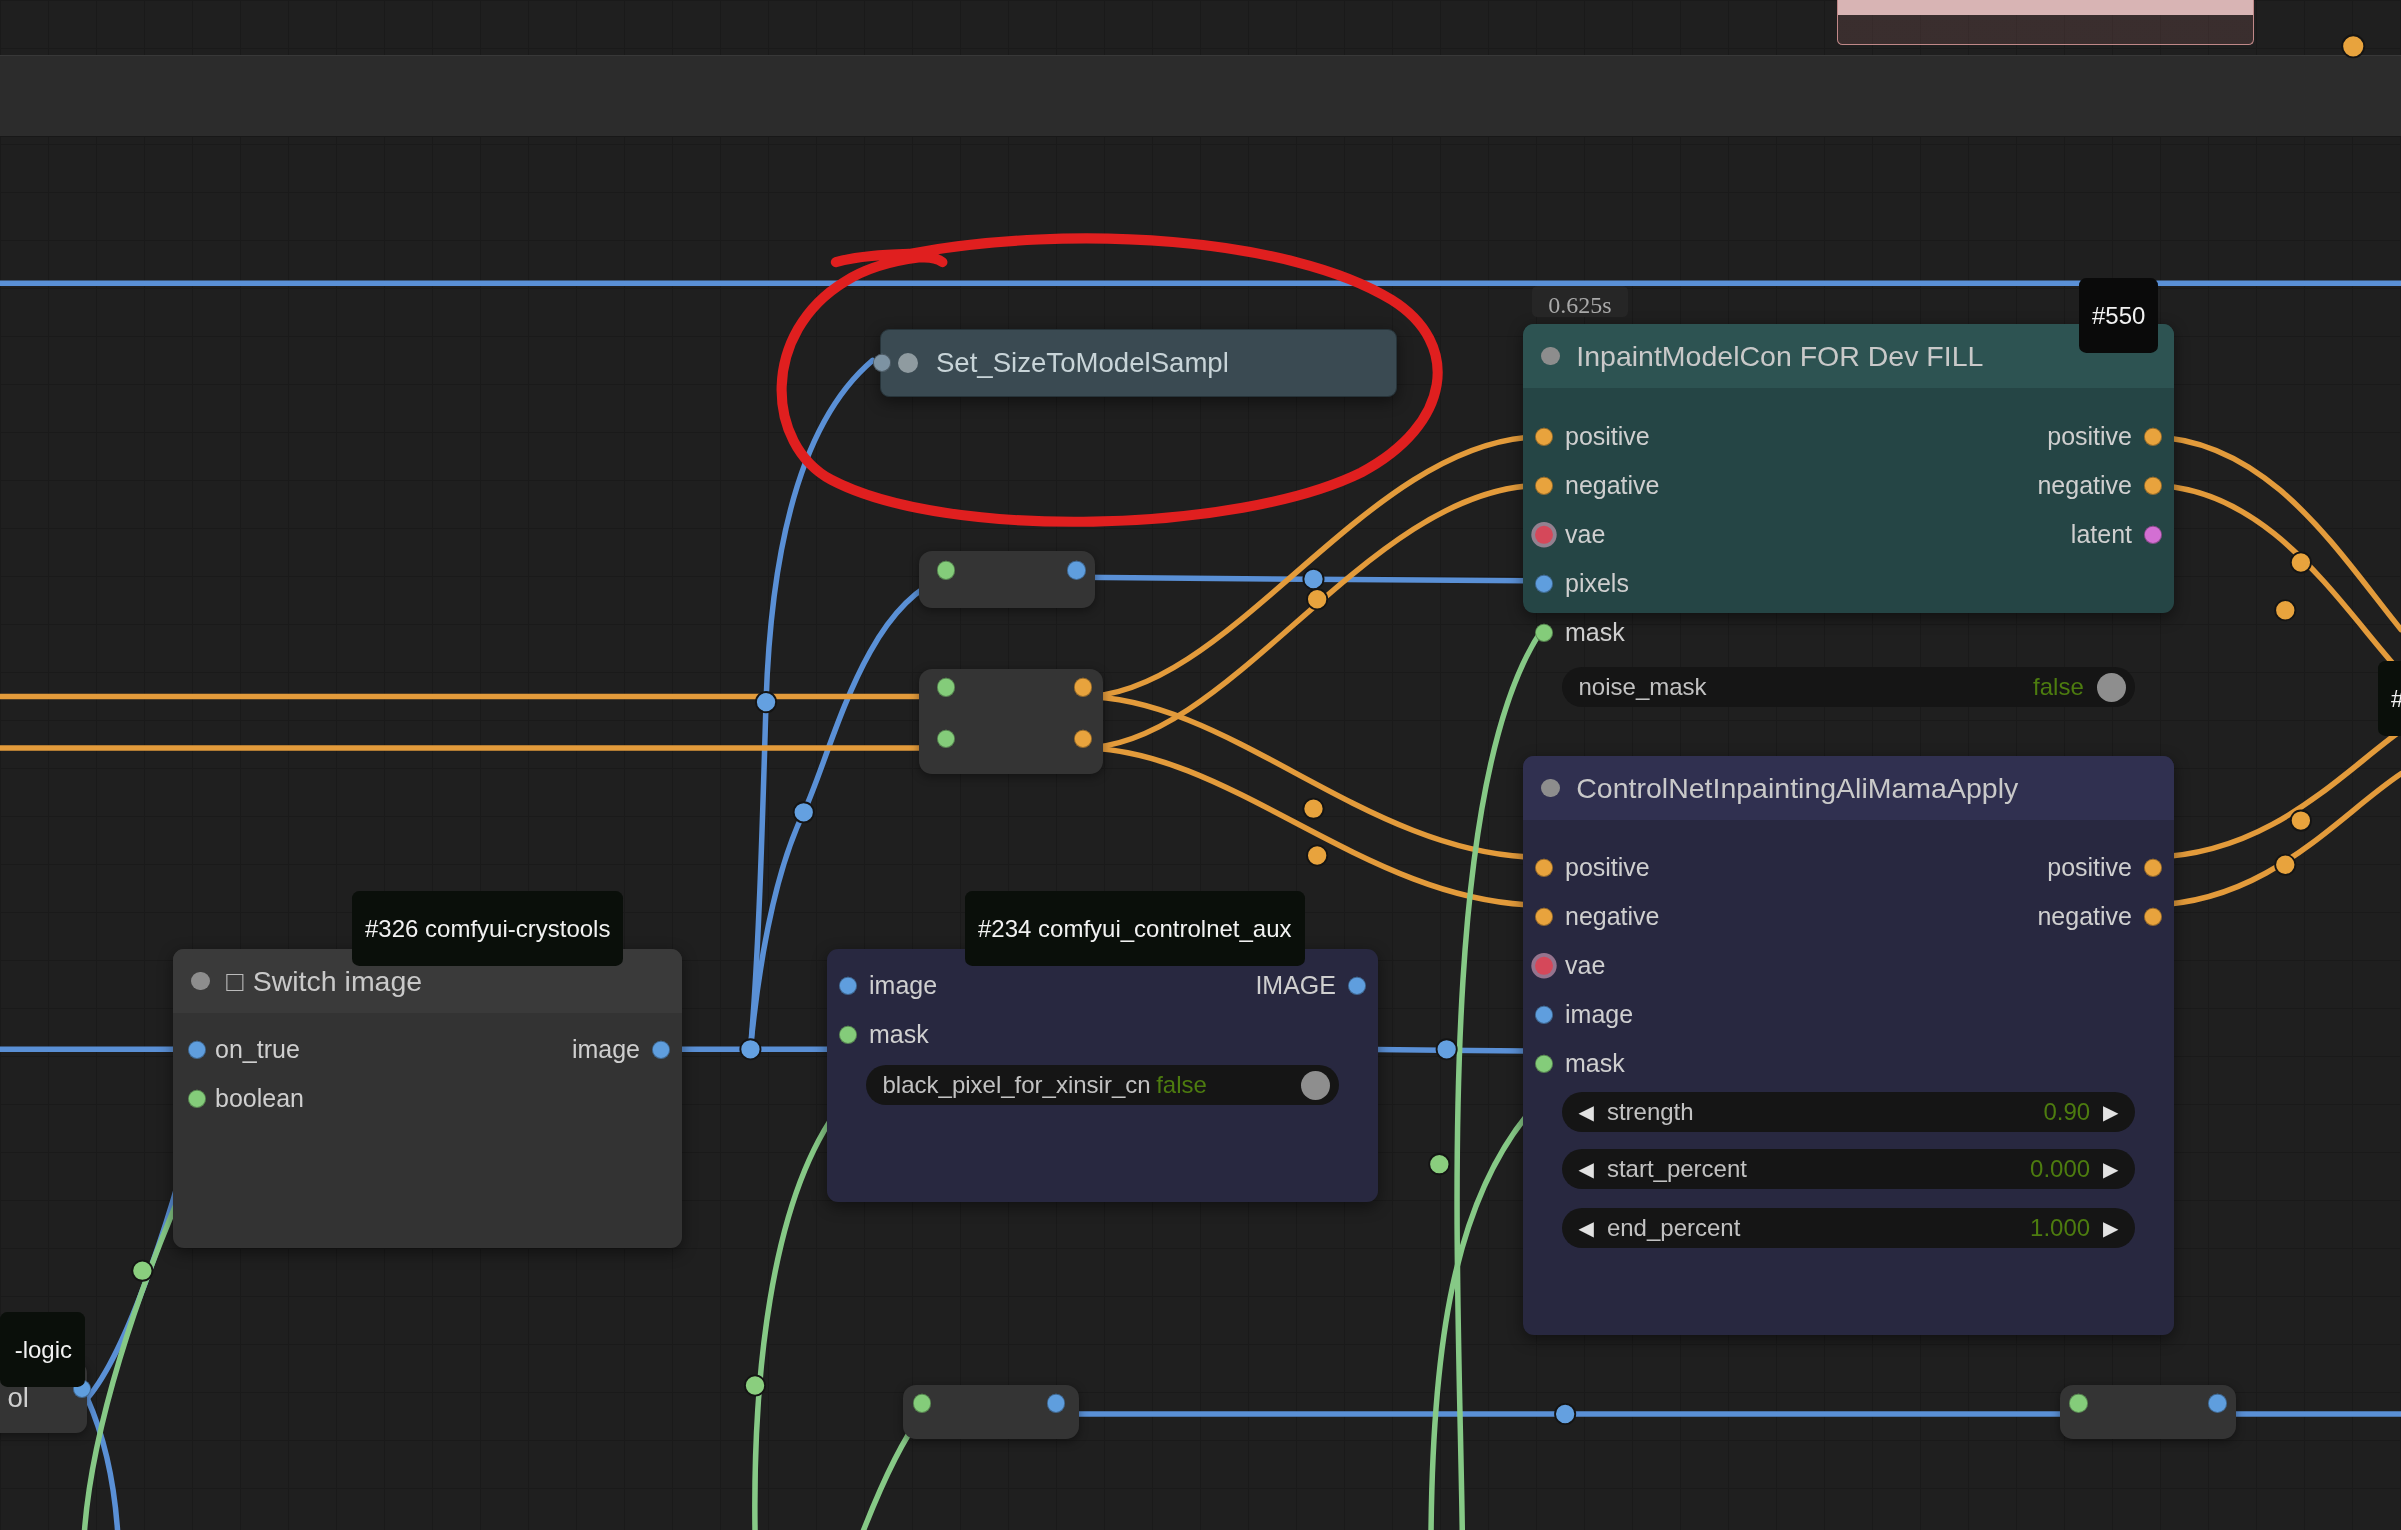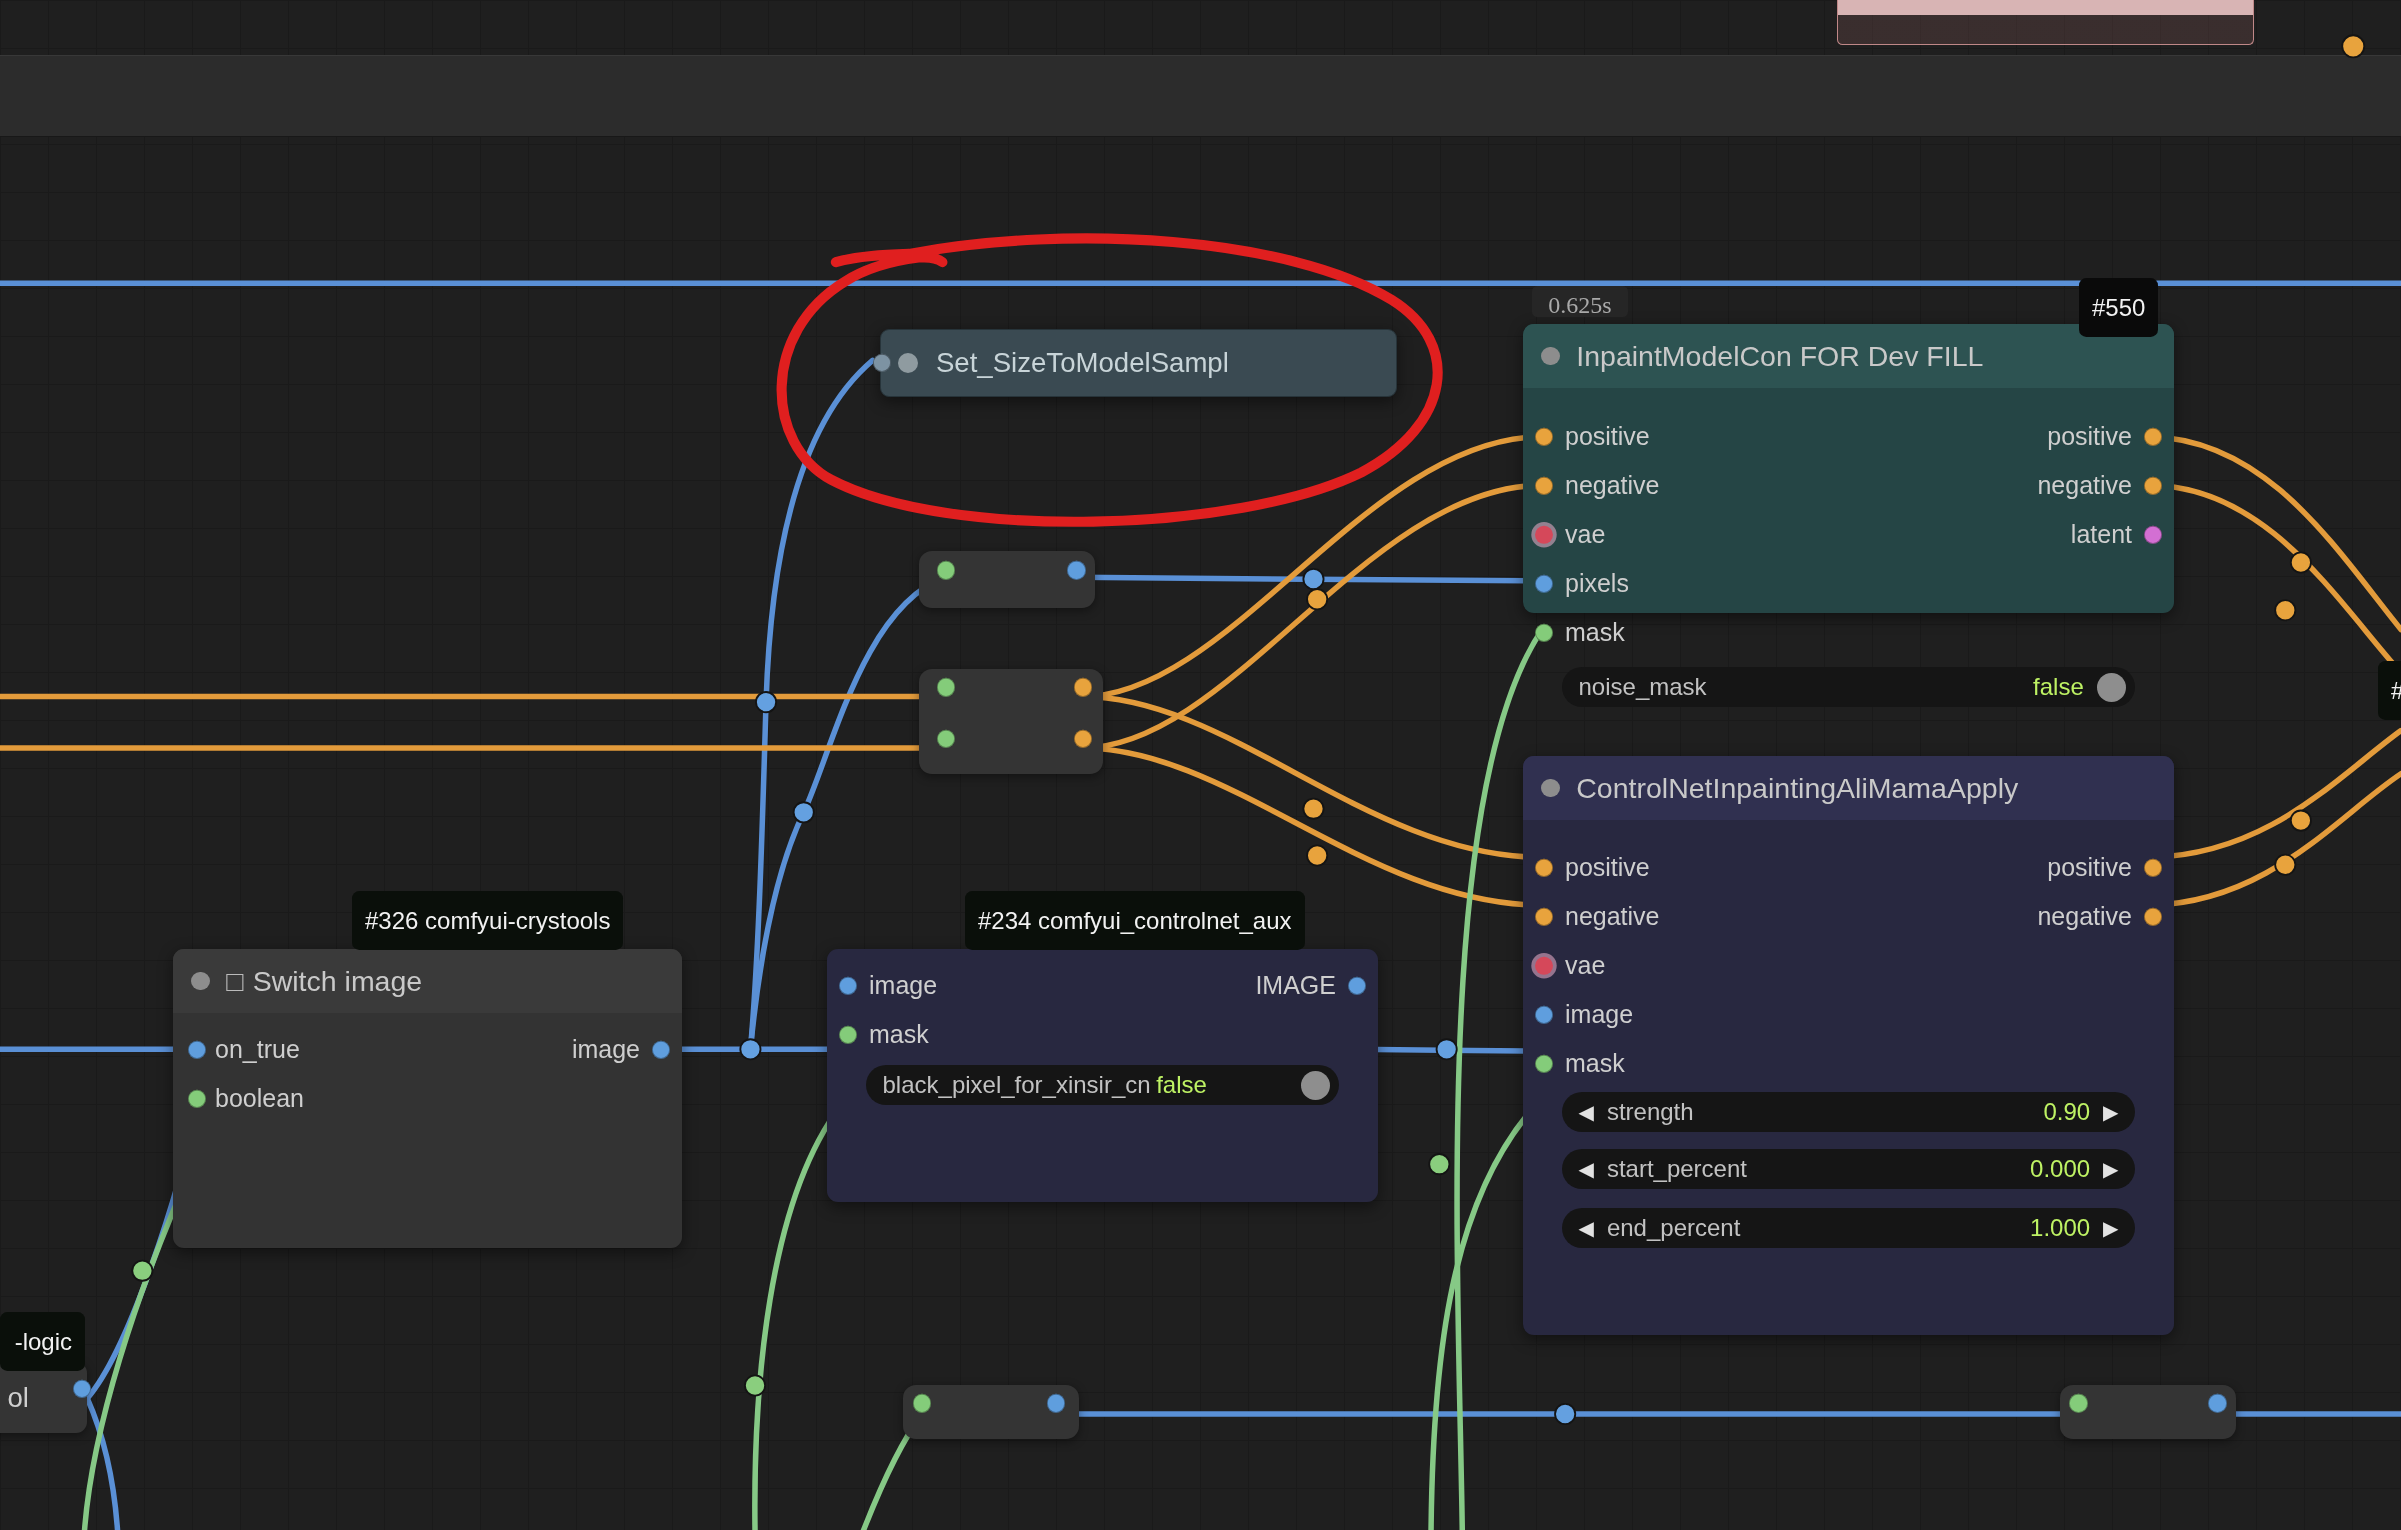--- a/index.html
+++ b/index.html
@@ -18,26 +18,26 @@
   .row{position:relative;height:49px;display:flex;align-items:center;font-size:25px;color:#cfcfcf;white-space:nowrap;}
   .row .lbl{margin-left:42px;}
   .row .out-lbl{margin-left:auto;margin-right:42px;}
   .dot{width:18.4px;height:18.4px;border-radius:50%;position:absolute;top:50%;transform:translateY(-50%);box-shadow:inset 0 0 0 0.9px rgba(0,0,0,.35);}
   .dot.in{left:12px;} .dot.out{right:12px;}
   .c-blue{background:#5f9ede;} .c-orange{background:#e8a33d;} .c-green{background:#84cc7a;}
   .c-red{background:#d5485a;box-shadow:0 0 0 3.7px rgba(238,178,205,.55);}
   .c-pink{background:#d36fd3;}
   .c-greenring{background:#4fbf5f;box-shadow:0 0 0 3.7px rgba(205,235,210,.6);}
   .pill{height:40px;margin:0 39px;background:#151515;border-radius:20px;display:flex;align-items:center;padding:0 16.5px;font-size:24px;color:#c2c2c2;white-space:nowrap;}
-  .pill .val{color:#bef264;}
+  .pill .val{color:#4d7c0f;}
   .pill .sp{flex:1;}
   .knob{width:29px;height:29px;border-radius:50%;background:#8e8e8e;margin-left:13px;margin-right:-7.3px;flex:none;}
   .arrow{font-size:20px;color:#e2e2e2;flex:none;}
   .arrow.l{margin-right:13px;} .arrow.r{margin-left:13px;}
-  .badge{position:absolute;background:#0a0f0a;color:#f2f2f2;font-size:24px;height:43px;line-height:43px;padding:8px 13px;border-radius:7.3px;z-index:25;white-space:nowrap;}
+  .badge{position:absolute;background:#0a0f0a;color:#f2f2f2;font-size:24px;height:43px;line-height:43px;padding:16px 13px;border-radius:7.3px;z-index:25;white-space:nowrap;}
   .rr{position:absolute;background:#343434;border-radius:13px;box-shadow:0 2.8px 9.2px rgba(0,0,0,.4);z-index:20;}
   .rr .dot{position:absolute;}
   
   .teal{background:#254545;} .teal .hdr{background:#2d5352;}
   .indigo{background:#282840;} .indigo .hdr{background:#303050;}
   .gray{background:#333333;} .gray .hdr{background:#3a3a3a;}
   #set-size-node{left:880px;top:329px;width:482px;height:66px;background:#3a4a52;border:0.9px solid #27343a;border-radius:9.2px;display:flex;align-items:center;padding:0 16.5px;font-size:27.6px;color:#c8d4d8;white-space:nowrap;}
   #set-size-node .cdot{width:20px;height:20px;border-radius:50%;background:#8f9ba0;margin-right:18.4px;flex:none;}
   #set-size-node .indot{position:absolute;left:-8.3px;top:50%;transform:translateY(-50%);width:18.4px;height:18.4px;border-radius:50%;background:#7d93a3;box-shadow:inset 0 0 0 0.9px rgba(0,0,0,.4);}
   #timing-chip{position:absolute;left:1532px;top:286px;width:96px;height:31px;background:#262626;border-radius:5.5px;color:#a9a9a9;font-size:24px;line-height:39px;text-align:center;font-family:"Liberation Serif",serif;z-index:24;}

